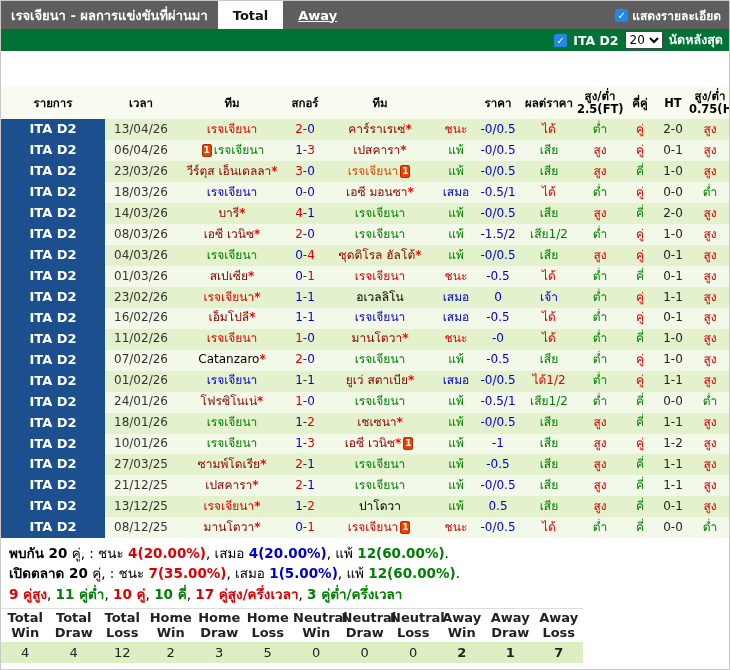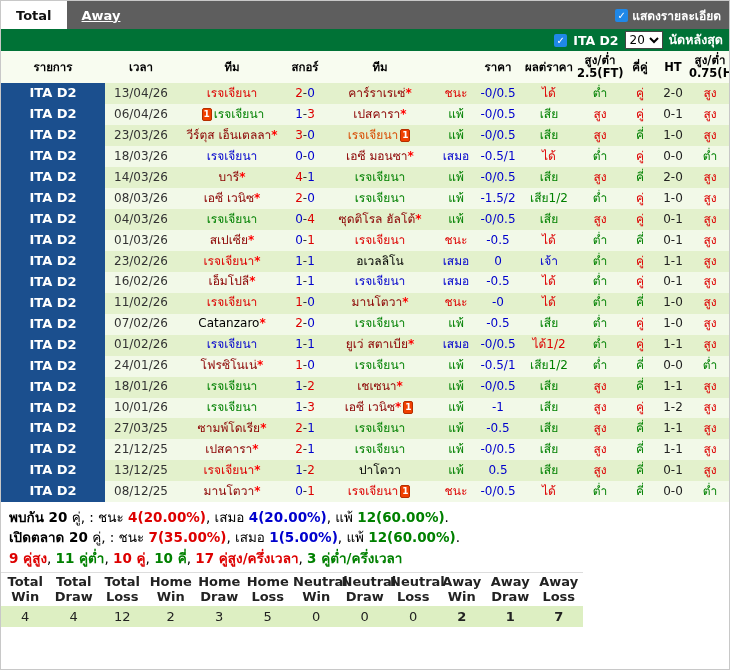--- a/index.html
+++ b/index.html
@@ -14,21 +14,21 @@
   .tab.inactive { color:#fff; text-decoration:underline; }
   .details-toggle { margin-left:auto; display:flex; align-items:center; gap:4px; padding-right:8px; font-size:12px; font-weight:bold; }
 
   .cb { display:inline-block; width:13px; height:13px; background:#1f88e8; border-radius:2px; color:#fff; font-size:10px; line-height:13px; text-align:center; font-weight:bold; }
 
   
   .filterbar { height:22px; background:#007236; display:flex; align-items:center; justify-content:flex-end; gap:6px; color:#fff; font-size:12.5px; font-weight:bold; padding-right:6px; }
   .filterbar select { height:18px; font-size:12px; border:1px solid #444; background:#fff; color:#000; font-family:inherit; }
 
   
-  table.matches { width:730px; border-collapse:collapse; table-layout:fixed; font-size:12px; }
+  table.matches { width:730px; border-collapse:collapse; table-layout:fixed; font-size:12px;margin-top:36px; }
   table.matches th { background:#f8fcf0; color:#000; font-size:11.5px; font-weight:bold; padding:3px 0; line-height:1.15; vertical-align:middle; height:26px; }
   table.matches td { text-align:center; padding:3px 1px; vertical-align:middle; line-height:1.15; }
   tr.odd  { background:#e3f1cc; }
   tr.even { background:#f2f9e8; }
   td.league-cell { background:#1b4f8e; color:#fff; font-weight:bold; font-size:13px; }
   td.date-cell { color:#333; }
   td.ht-cell { color:#222; }
   .price { color:#0000cc; }
 
   .c-red    { color:#dd0000; }
@@ -52,20 +52,21 @@
   tr.counts-row td { background:#ddefc2; color:#222; }
   tr.percents-row td { background:#f2f9e8; color:#333; }
   .away-hl { color:#0000cc; font-weight:bold; }
 </style>
 </head>
 <body>
 
 <div class="app">
 
   <div class="titlebar">
+    <span class="title">เรจเจียนา - ผลการแข่งขันที่ผ่านมา</span>
     <div class="tab active">
       <span>Total</span>
     </div>
     <div class="tab inactive">
       <span>Away</span>
     </div>
     <div class="details-toggle">
       <span class="cb">✓</span>
       <span>แสดงรายละเอียด</span>
     </div>

